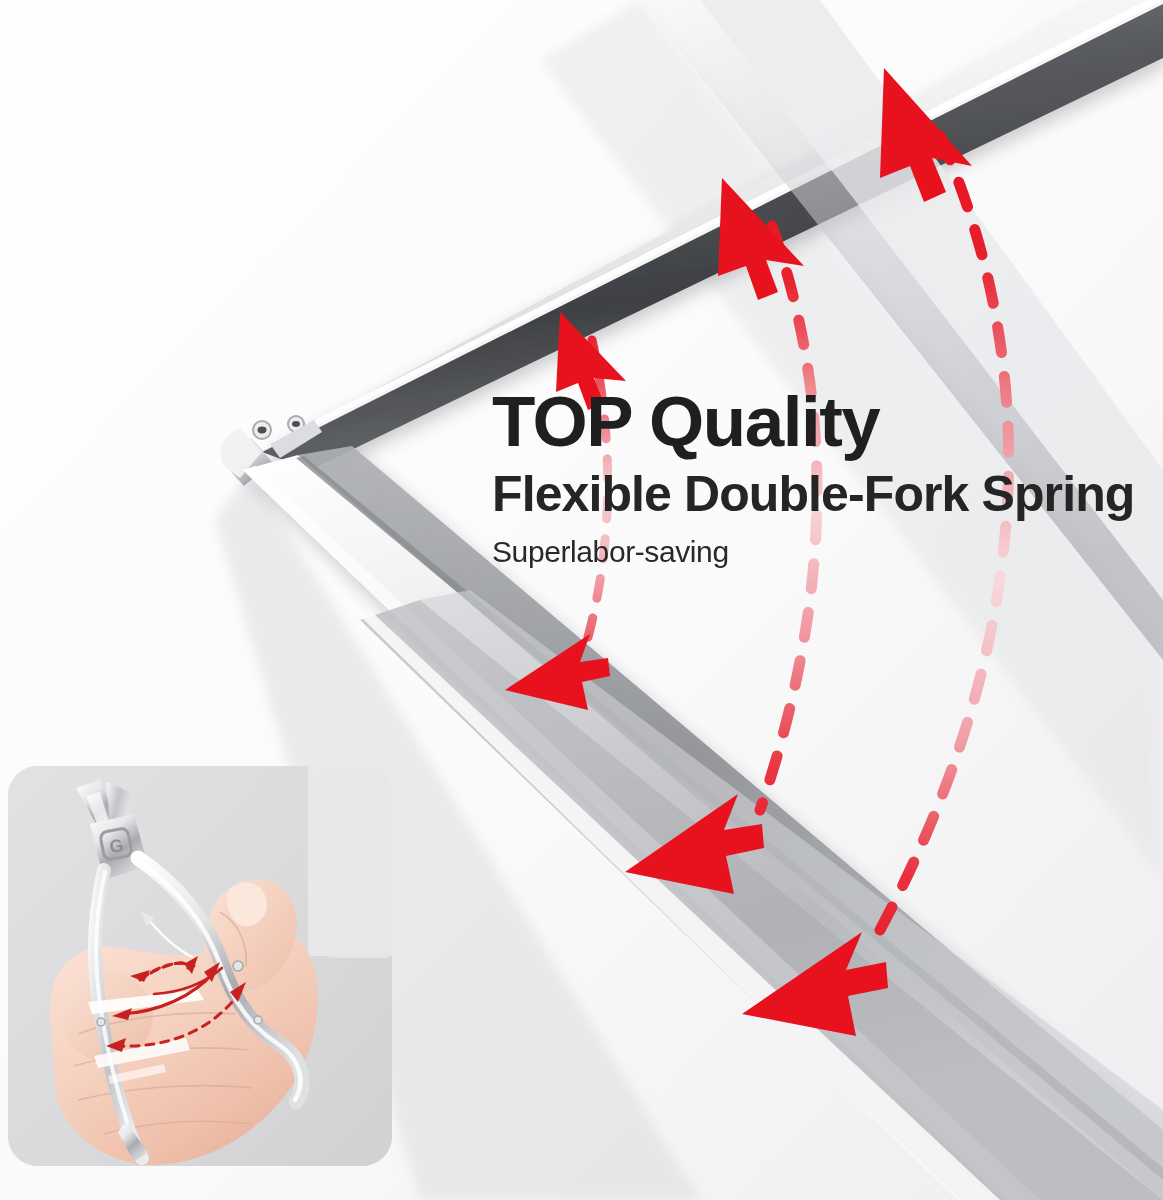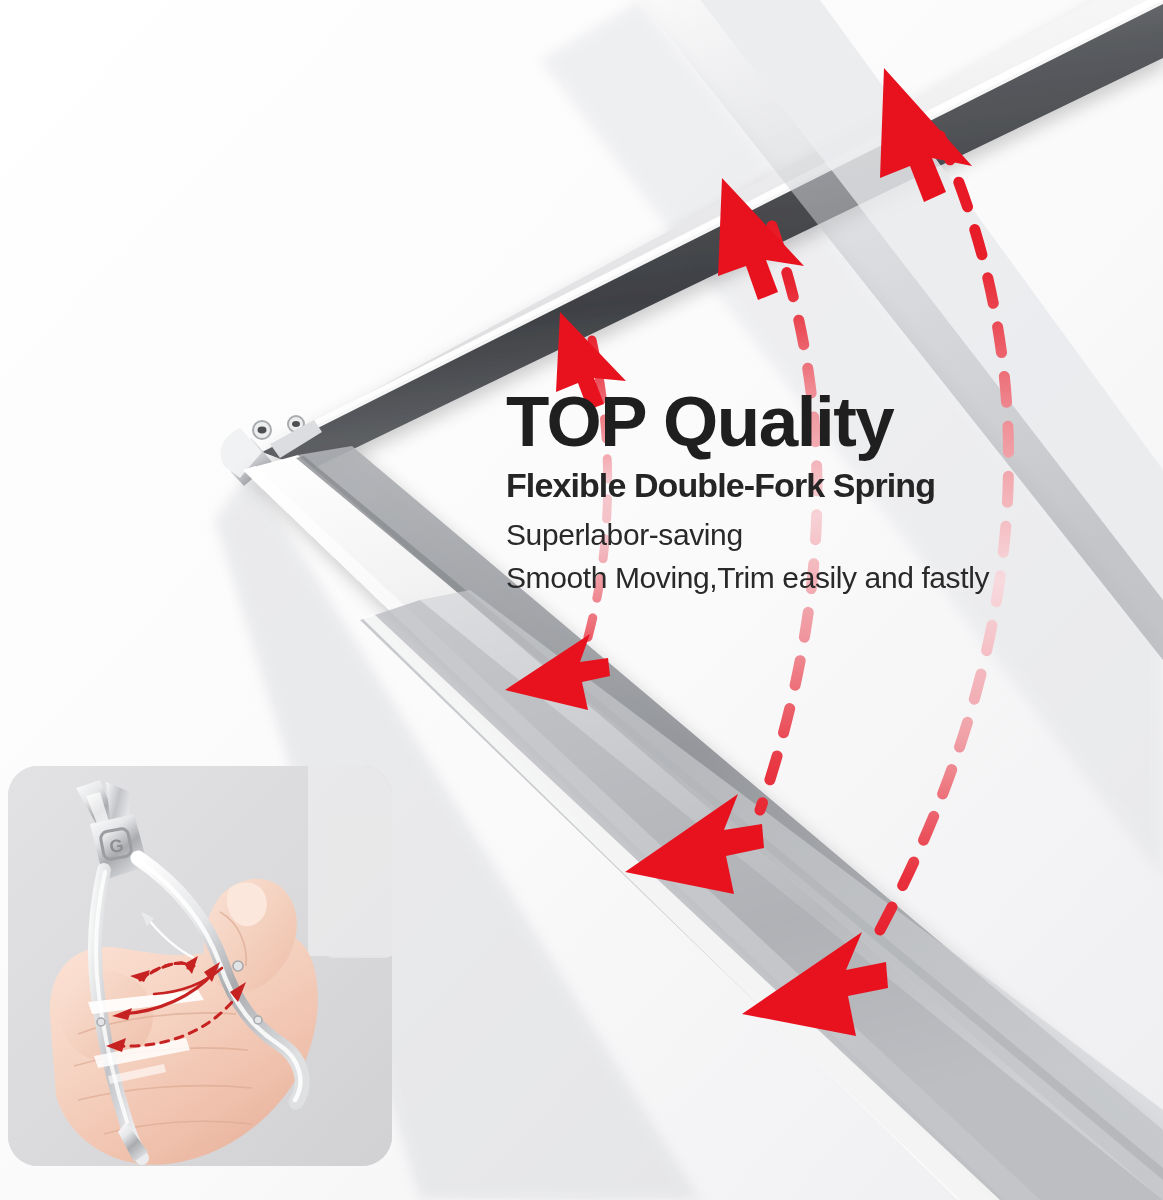--- a/index.html
+++ b/index.html
@@ -15,35 +15,35 @@
     overflow:hidden;
     background:
       radial-gradient(ellipse 900px 700px at 18% 8%, #ffffff 0%, #fdfdfd 45%, #f6f6f7 100%),
       linear-gradient(135deg,#ffffff 0%,#f7f7f8 55%,#f1f1f3 100%);
   }
   #hero-svg { position:absolute; left:0; top:0; width:1163px; height:1200px; }
 
   
   #copy {
     position:absolute;
-    left:506px; top:388px;
+    left:492px; top:388px;
     width:620px;
     z-index:6;
     user-select:none;
   }
   #title {
     font-size:71px;
     font-weight:bold;
     letter-spacing:-1.5px;
     line-height:0.95;
     color:#201f1f;
     white-space:nowrap;
   }
   #subtitle {
-    font-size:34px;
+    font-size:50px;
     font-weight:bold;
     letter-spacing:-0.9px;
     line-height:1.05;
     color:#262525;
     margin-top:13px;
     white-space:nowrap;
   }
   .body-line {
     font-size:30px;
     font-weight:normal;
@@ -230,21 +230,20 @@
       <path d="M940,136 C1026,330 1056,600 880,930" fill="none" stroke="url(#fadeOuter)" stroke-width="11" stroke-linecap="round" stroke-dasharray="26 24"></path>
       <path d="M884,68 L972,166 L932,158 L946,192 L924,202 L910,166 L880,178 Z" fill="#e8121f"></path>
       <path d="M742,1014 L862,932 L846,970 L886,962 L888,988 L848,996 L856,1036 Z" fill="#e8121f"></path>
     </g>
   </svg>
 
   <div id="copy">
     <div id="title">TOP Quality</div>
     <div id="subtitle">Flexible Double-Fork Spring</div>
     <div id="body-1" class="body-line">Superlabor-saving</div>
-    <div id="body-2" class="body-line">Smooth Moving,Trim easily and fastly</div>
   </div>
 
   <div id="inset">
     <svg id="inset-svg" viewBox="0 0 384 400">
       <defs>
         <linearGradient id="insetBg" x1="0" y1="0" x2="1" y2="1">
           <stop offset="0%" stop-color="#e2e2e4"></stop>
           <stop offset="55%" stop-color="#dadadc"></stop>
           <stop offset="100%" stop-color="#d1d1d4"></stop>
         </linearGradient>

